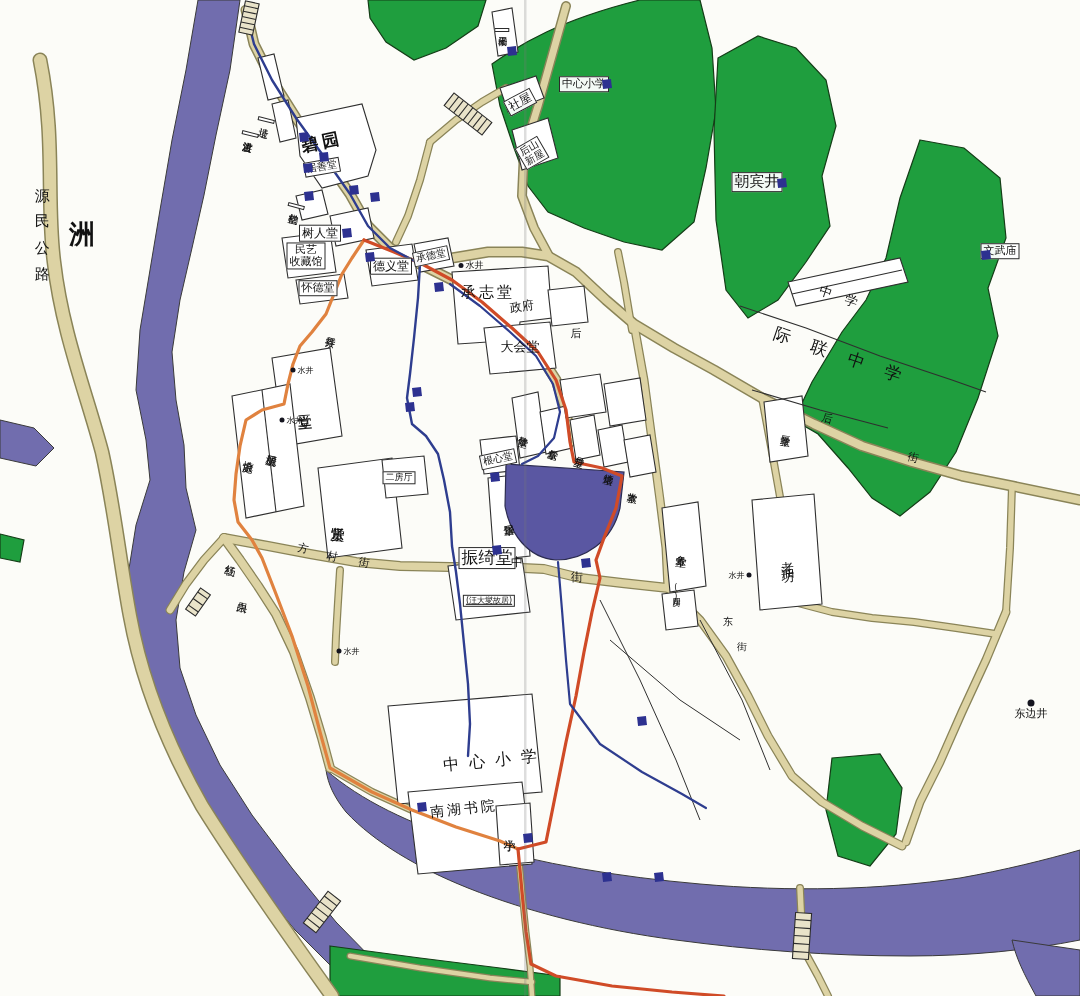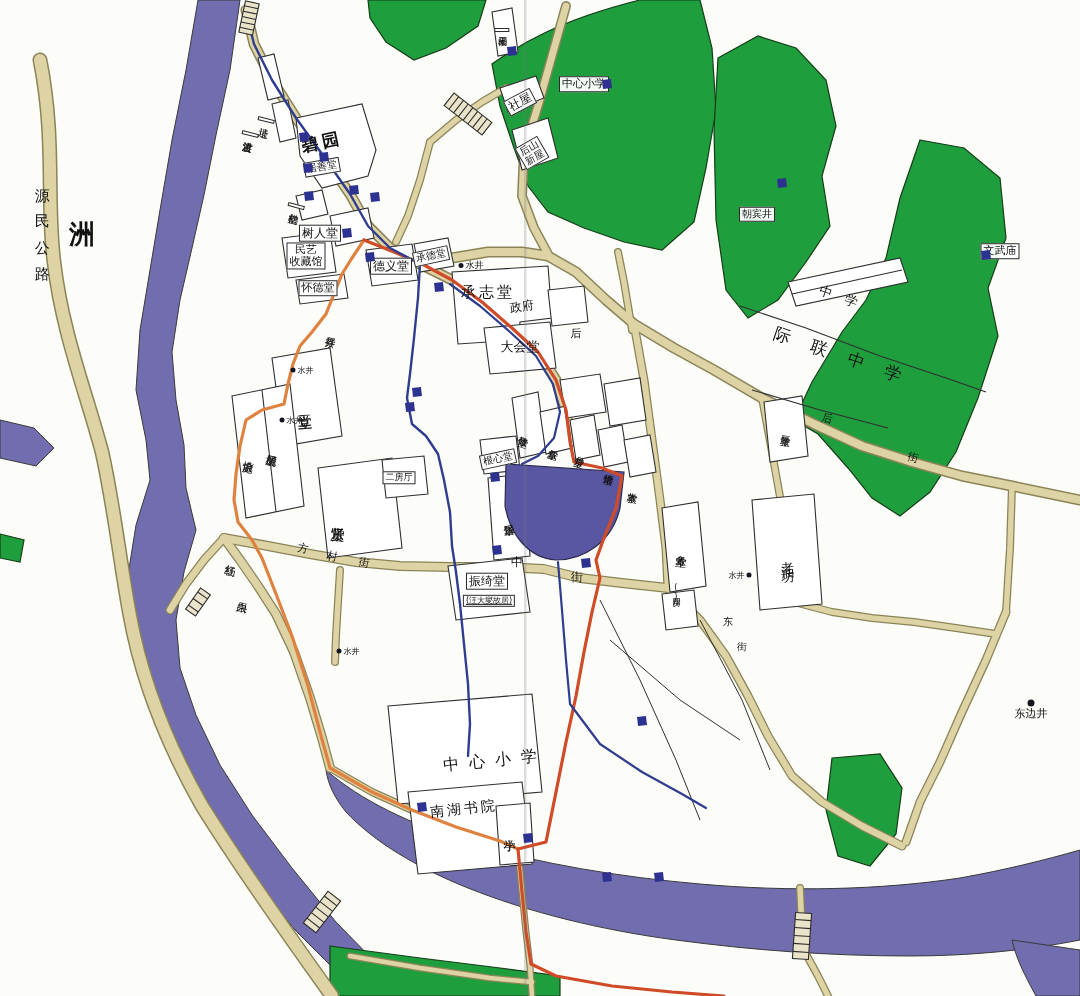--- a/index.html
+++ b/index.html
@@ -206,21 +206,21 @@
       <div class="lbl v" style="left: 42px; top: 228px; font-size: 15px; color: rgb(17, 17, 17); transform: translate(-50%, -50%); letter-spacing: 26px;"><span>源民公路</span></div>
       <div class="lbl" style="left: 82px; top: 234px; font-size: 26px; color: rgb(17, 17, 17); transform: translate(-50%, -50%); font-weight: bold;"><span>洲</span></div>
       <div class="lbl v box" style="left: 250px; top: 134px; font-size: 10px; color: rgb(17, 17, 17); transform: translate(-50%, -50%) rotate(14deg);"><span>古渡洪道</span></div>
       <div class="lbl v box" style="left: 266px; top: 120px; font-size: 10px; color: rgb(17, 17, 17); transform: translate(-50%, -50%) rotate(14deg);"><span>遗址</span></div>
       <div class="lbl" style="left: 322px; top: 142px; font-size: 17px; color: rgb(17, 17, 17); transform: translate(-50%, -50%) rotate(-12deg); letter-spacing: 4px; font-weight: bold;"><span>碧园</span></div>
       <div class="lbl v box" style="left: 502px; top: 30px; font-size: 9px; color: rgb(17, 17, 17); transform: translate(-50%, -50%);"><span>十三间楼</span></div>
       <div class="lbl box" style="left: 520px; top: 102px; font-size: 12px; color: rgb(17, 17, 17); transform: translate(-50%, -50%) rotate(-28deg);"><span>社屋</span></div>
       <div class="lbl box" style="left: 584px; top: 84px; font-size: 11px; color: rgb(17, 17, 17); transform: translate(-50%, -50%);"><span>中心小学</span></div>
       <div class="lbl box" style="left: 532px; top: 153px; font-size: 10px; color: rgb(17, 17, 17); transform: translate(-50%, -50%) rotate(-30deg);"><span>后山
 新屋</span></div>
-      <div class="lbl box" style="left: 757px; top: 182px; font-size: 10px; color: rgb(17, 17, 17); transform: translate(-50%, -50%); margin-top: 32px;"><span>朝宾井</span></div>
+      <div class="lbl box" style="left: 757px; top: 182px; font-size: 15px; color: rgb(17, 17, 17); transform: translate(-50%, -50%);"><span>朝宾井</span></div>
       <div class="lbl box" style="left: 1000px; top: 251px; font-size: 11px; color: rgb(17, 17, 17); transform: translate(-50%, -50%);"><span>文武庙</span></div>
       <div class="lbl" style="left: 845px; top: 299px; font-size: 13px; color: rgb(17, 17, 17); transform: translate(-50%, -50%) rotate(19deg); letter-spacing: 14px;"><span>中学</span></div>
       <div class="lbl" style="left: 848px; top: 358px; font-size: 17px; color: rgb(17, 17, 17); transform: translate(-50%, -50%) rotate(19deg); letter-spacing: 22px;"><span>际联中学</span></div>
       <div class="lbl box" style="left: 322px; top: 167px; font-size: 10px; color: rgb(17, 17, 17); transform: translate(-50%, -50%) rotate(-10deg);"><span>居善堂</span></div>
       <div class="lbl v box" style="left: 296px; top: 206px; font-size: 10px; color: rgb(17, 17, 17); transform: translate(-50%, -50%) rotate(15deg);"><span>松鹤堂</span></div>
       <div class="lbl box" style="left: 320px; top: 233px; font-size: 12px; color: rgb(17, 17, 17); transform: translate(-50%, -50%);"><span>树人堂</span></div>
       <div class="lbl box" style="left: 306px; top: 256px; font-size: 11px; color: rgb(17, 17, 17); transform: translate(-50%, -50%);"><span>民艺
 收藏馆</span></div>
       <div class="lbl box" style="left: 318px; top: 288px; font-size: 11px; color: rgb(17, 17, 17); transform: translate(-50%, -50%);"><span>怀德堂</span></div>
       <div class="lbl box" style="left: 391px; top: 266px; font-size: 12px; color: rgb(17, 17, 17); transform: translate(-50%, -50%);"><span>德义堂</span></div>
@@ -244,21 +244,21 @@
       <div class="lbl v" style="left: 611px; top: 467px; font-size: 10px; color: rgb(17, 17, 17); transform: translate(-50%, -50%) rotate(12deg);"><span>培德堂</span></div>
       <div class="lbl v" style="left: 635px; top: 485px; font-size: 10px; color: rgb(17, 17, 17); transform: translate(-50%, -50%) rotate(12deg);"><span>敦本堂</span></div>
       <div class="lbl v" style="left: 787px; top: 428px; font-size: 10px; color: rgb(17, 17, 17); transform: translate(-50%, -50%) rotate(8deg);"><span>敦厚堂</span></div>
       <div class="lbl v" style="left: 506px; top: 517px; font-size: 11px; color: rgb(17, 17, 17); transform: translate(-50%, -50%) rotate(-8deg);"><span>冒华居</span></div>
       <div class="lbl v" style="left: 682px; top: 547px; font-size: 11px; color: rgb(17, 17, 17); transform: translate(-50%, -50%) rotate(8deg);"><span>务本堂</span></div>
       <div class="lbl v" style="left: 675px; top: 592px; font-size: 8px; color: rgb(17, 17, 17); transform: translate(-50%, -50%);"><span>(四房厅)</span></div>
       <div class="lbl" style="left: 741px; top: 576px; font-size: 8px; color: rgb(17, 17, 17); transform: translate(-50%, -50%);"><span>水井</span><i class="well-dot"></i></div>
       <div class="lbl v" style="left: 786px; top: 557px; font-size: 13px; color: rgb(17, 17, 17); transform: translate(-50%, -50%) rotate(-4deg); letter-spacing: 4px;"><span>老油坊</span></div>
       <div class="lbl v" style="left: 232px; top: 557px; font-size: 11px; color: rgb(17, 17, 17); transform: translate(-50%, -50%) rotate(12deg);"><span>红杨</span></div>
       <div class="lbl v" style="left: 244px; top: 594px; font-size: 11px; color: rgb(17, 17, 17); transform: translate(-50%, -50%) rotate(12deg);"><span>白果</span></div>
-      <div class="lbl box" style="left: 487px; top: 581px; font-size: 12px; color: rgb(17, 17, 17); transform: translate(-50%, -50%);"><span>振绮堂</span></div>
+      <div class="lbl box" style="left: 487px; top: 558px; font-size: 17px; color: rgb(17, 17, 17); transform: translate(-50%, -50%);"><span>振绮堂</span></div>
       <div class="lbl box" style="left: 489px; top: 601px; font-size: 8px; color: rgb(17, 17, 17); transform: translate(-50%, -50%); text-decoration: underline;"><span>(汪大燮故居)</span></div>
       <div class="lbl" style="left: 517px; top: 563px; font-size: 12px; color: rgb(17, 17, 17); transform: translate(-50%, -50%);"><span>中</span></div>
       <div class="lbl" style="left: 577px; top: 578px; font-size: 12px; color: rgb(17, 17, 17); transform: translate(-50%, -50%);"><span>街</span></div>
       <div class="lbl" style="left: 303px; top: 549px; font-size: 11px; color: rgb(17, 17, 17); transform: translate(-50%, -50%) rotate(12deg);"><span>方</span></div>
       <div class="lbl" style="left: 332px; top: 557px; font-size: 11px; color: rgb(17, 17, 17); transform: translate(-50%, -50%) rotate(12deg);"><span>村</span></div>
       <div class="lbl" style="left: 364px; top: 563px; font-size: 11px; color: rgb(17, 17, 17); transform: translate(-50%, -50%) rotate(12deg);"><span>街</span></div>
       <div class="lbl" style="left: 576px; top: 334px; font-size: 11px; color: rgb(17, 17, 17); transform: translate(-50%, -50%);"><span>后</span></div>
       <div class="lbl" style="left: 827px; top: 419px; font-size: 11px; color: rgb(17, 17, 17); transform: translate(-50%, -50%) rotate(15deg);"><span>后</span></div>
       <div class="lbl" style="left: 913px; top: 458px; font-size: 11px; color: rgb(17, 17, 17); transform: translate(-50%, -50%) rotate(15deg);"><span>街</span></div>
       <div class="lbl" style="left: 728px; top: 621px; font-size: 10px; color: rgb(17, 17, 17); transform: translate(-50%, -50%);"><span>东</span></div>

